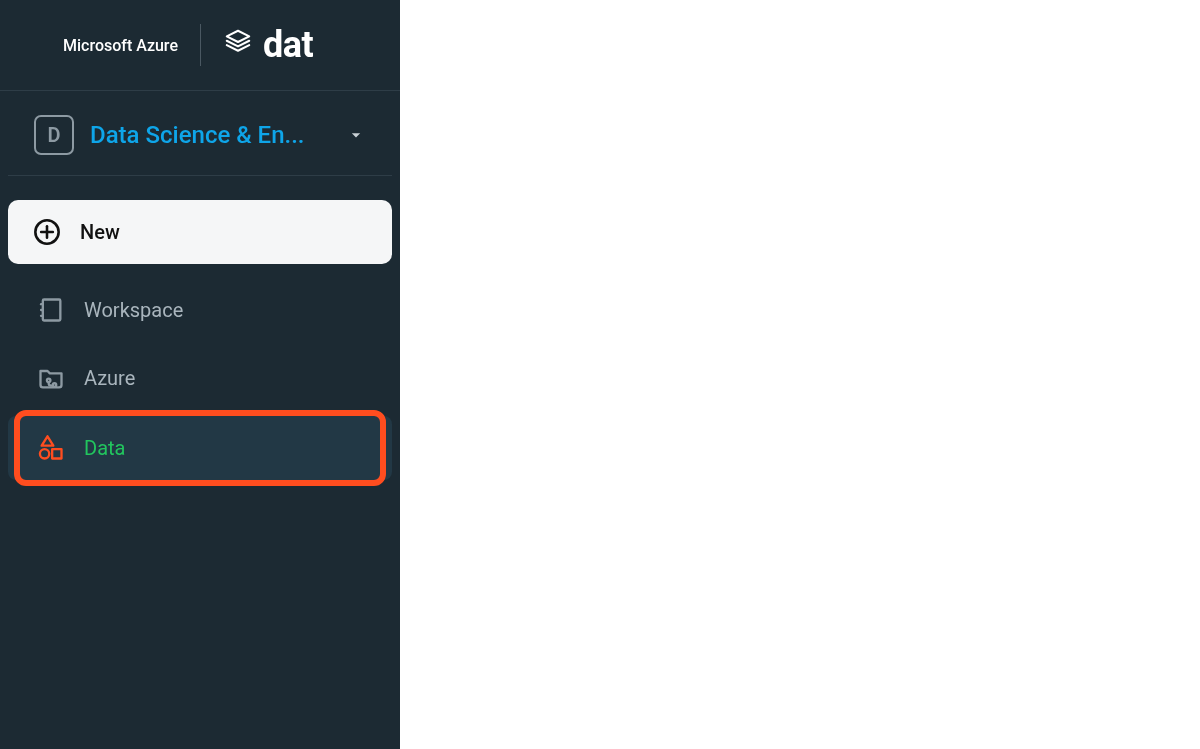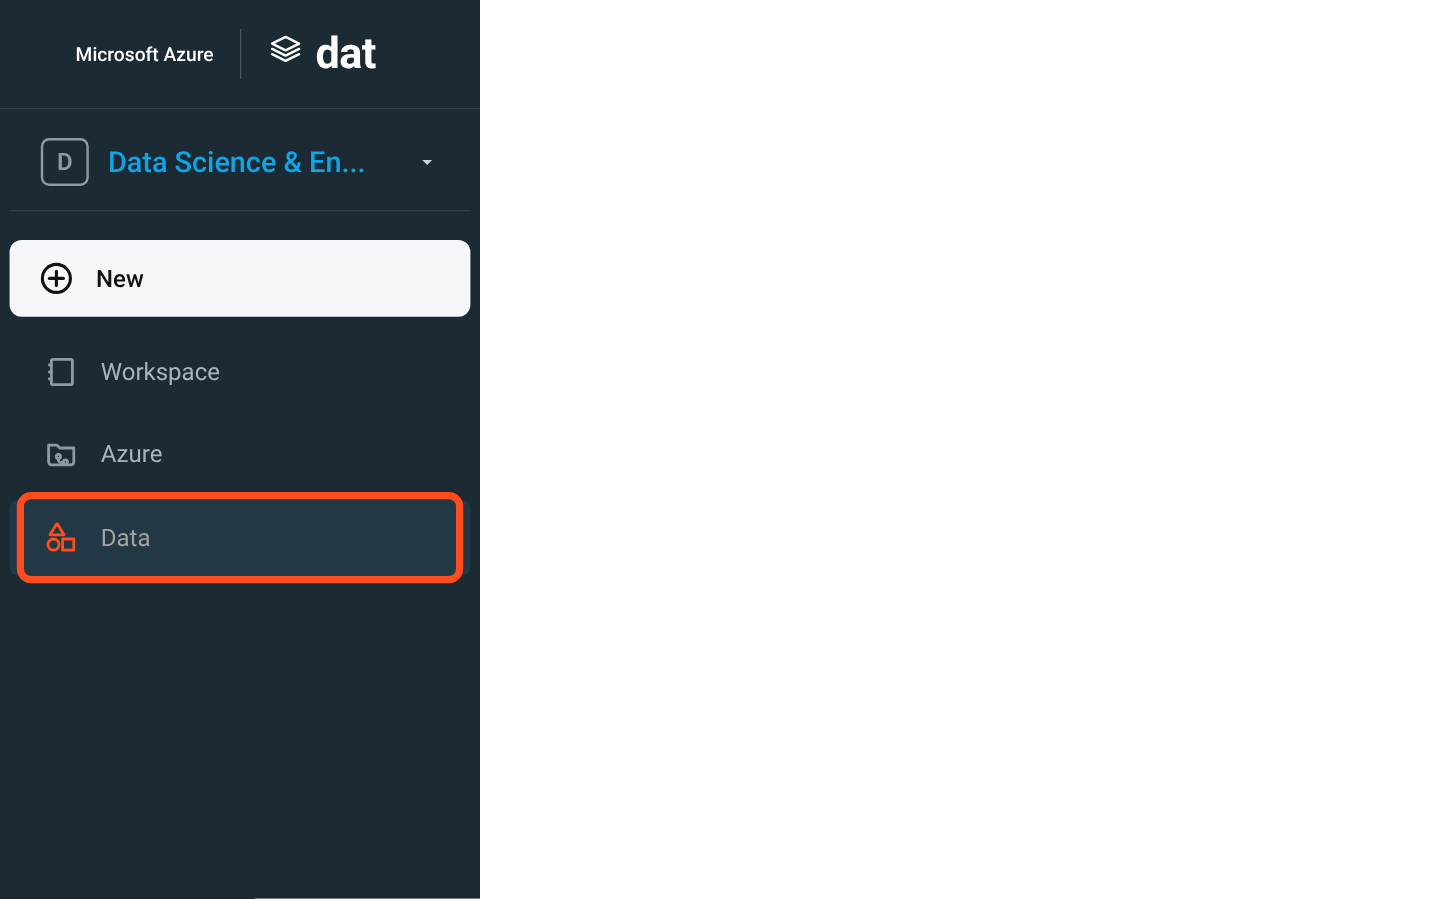--- a/index.html
+++ b/index.html
@@ -114,21 +114,21 @@
     color: #111111;
     border-radius: 10px;
     font-weight: 500;
     margin: 10px 8px 14px 8px;
     padding: 18px 24px;
   }
   .nav-item.new-btn .icon svg { stroke:#111; }
 
   .nav-item.data {
     background: #223845;
-    color: #a3a3a3;
+    color: #22c55e;
     border-radius: 8px;
     margin: 6px 8px;
   }
   .nav-item.data .icon svg path,
   .nav-item.data .icon svg circle,
   .nav-item.data .icon svg rect,
   .nav-item.data .icon svg polygon {
     stroke: #ff4d1f;
   }
 

